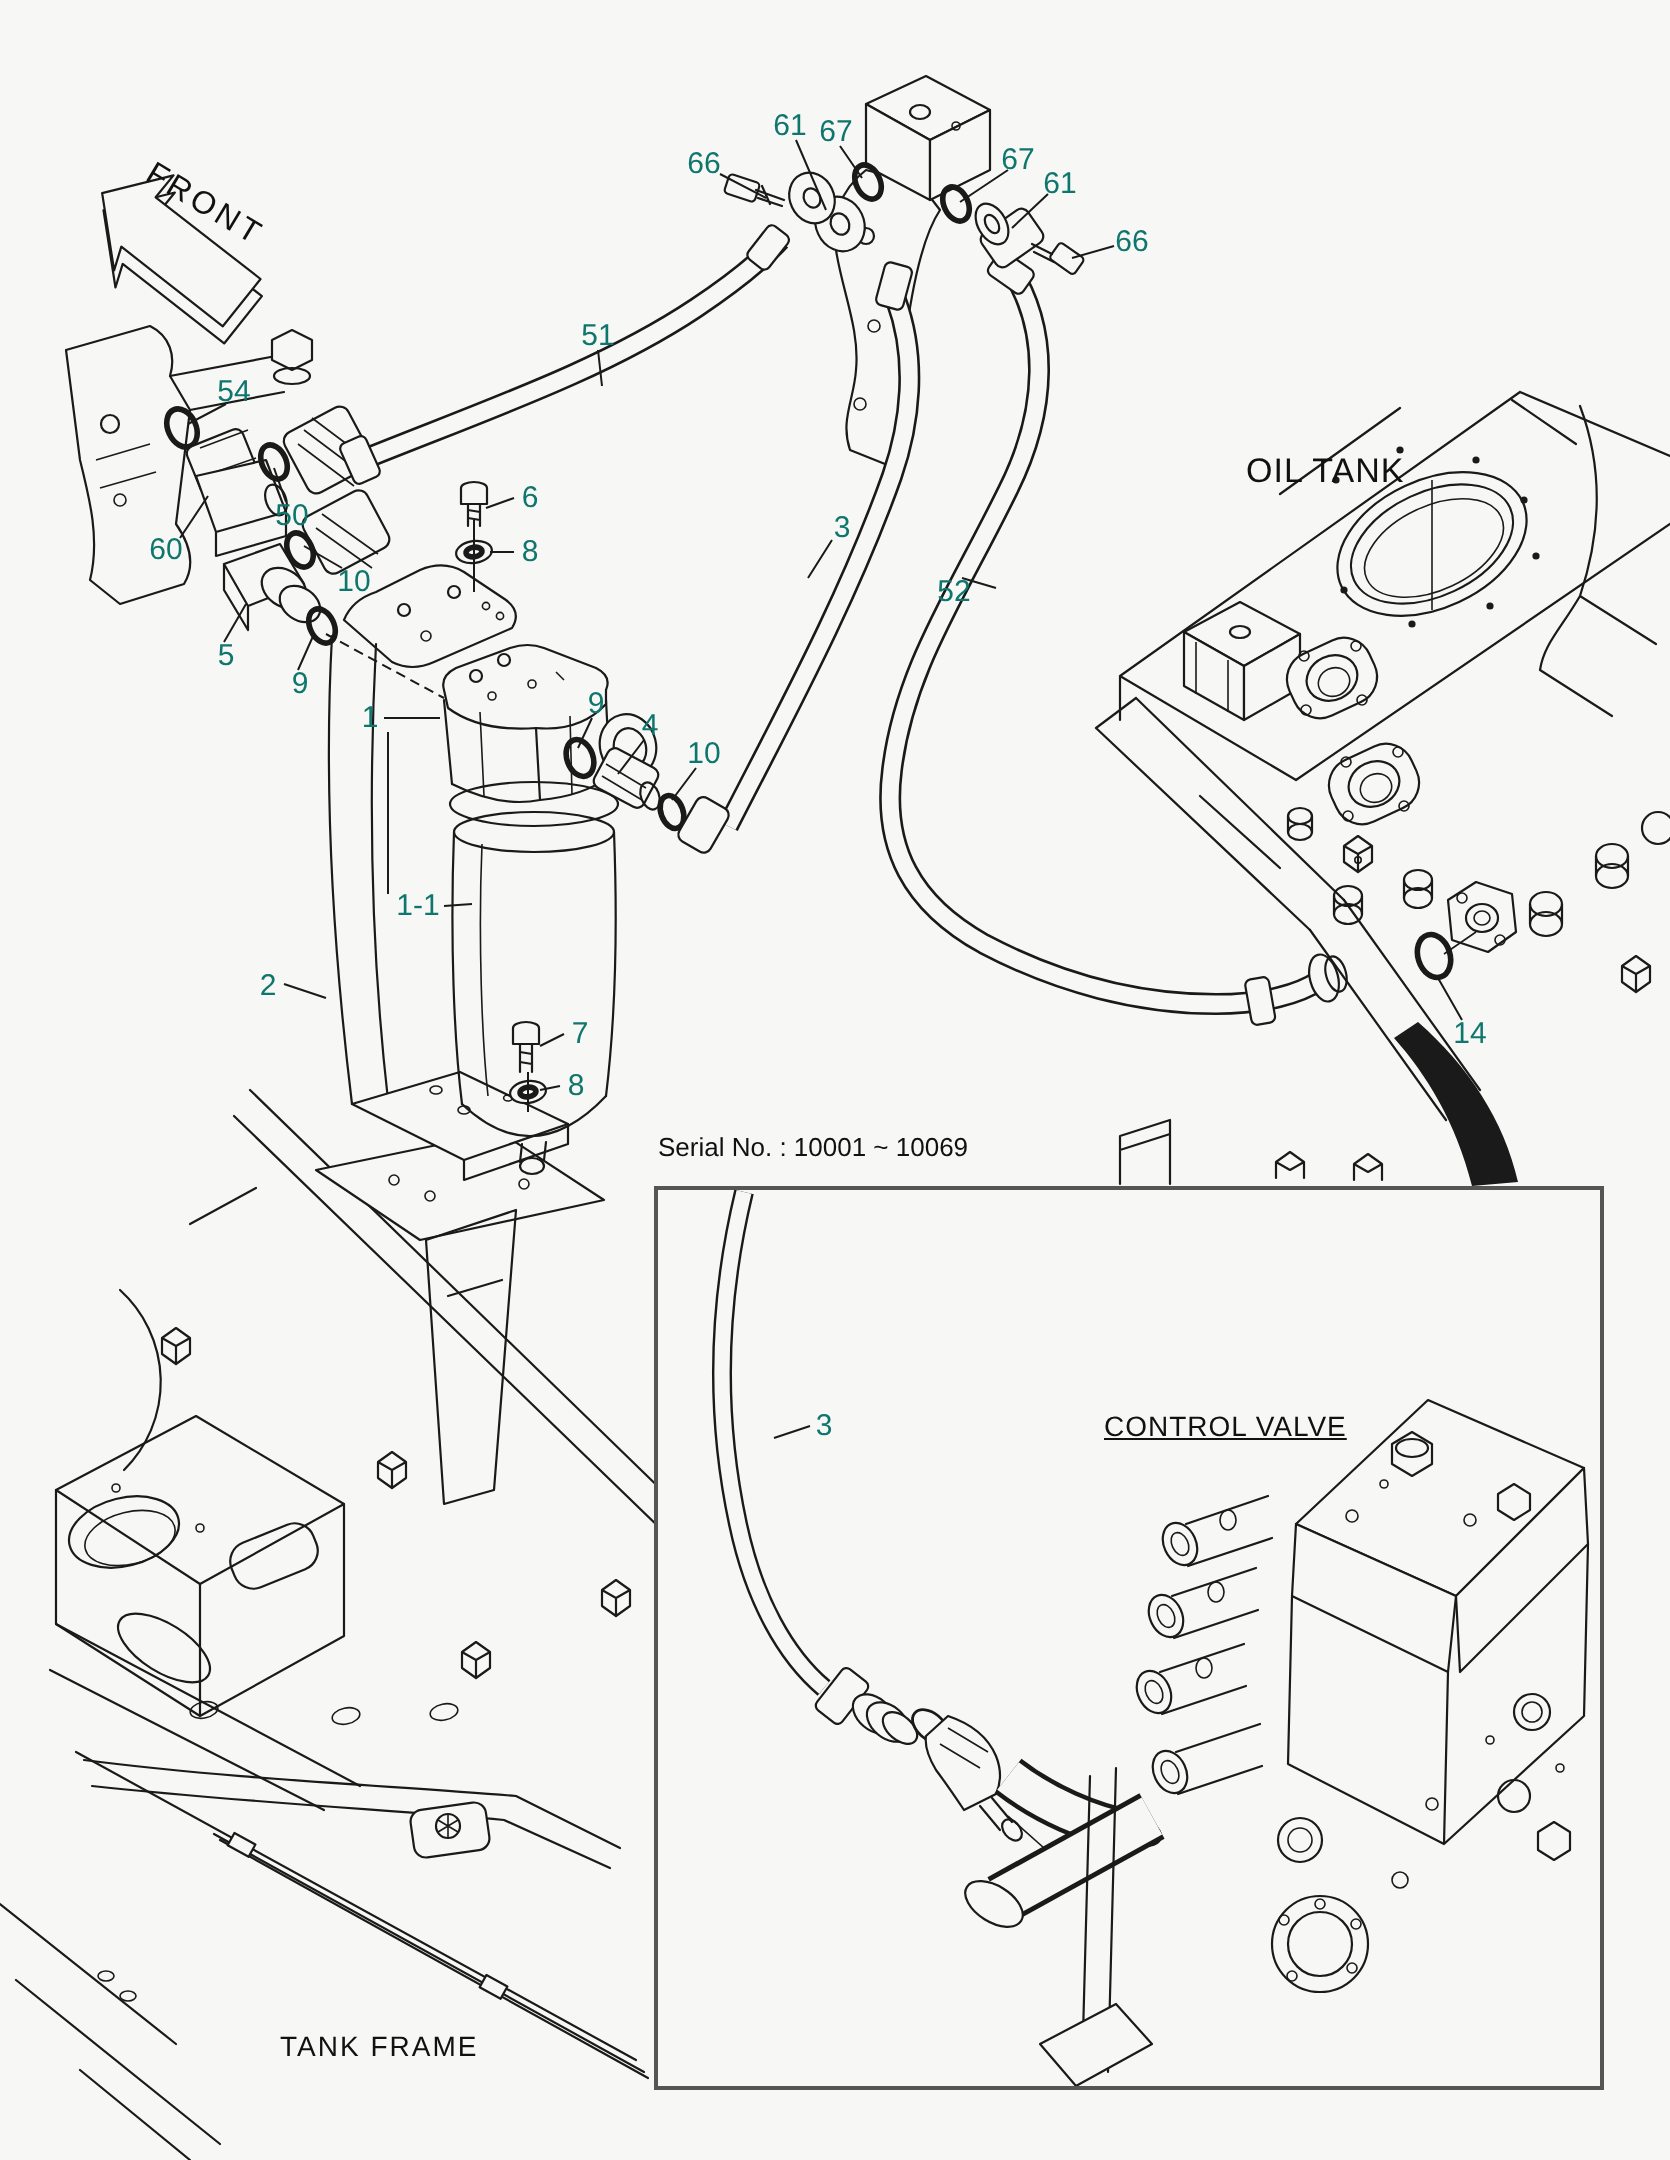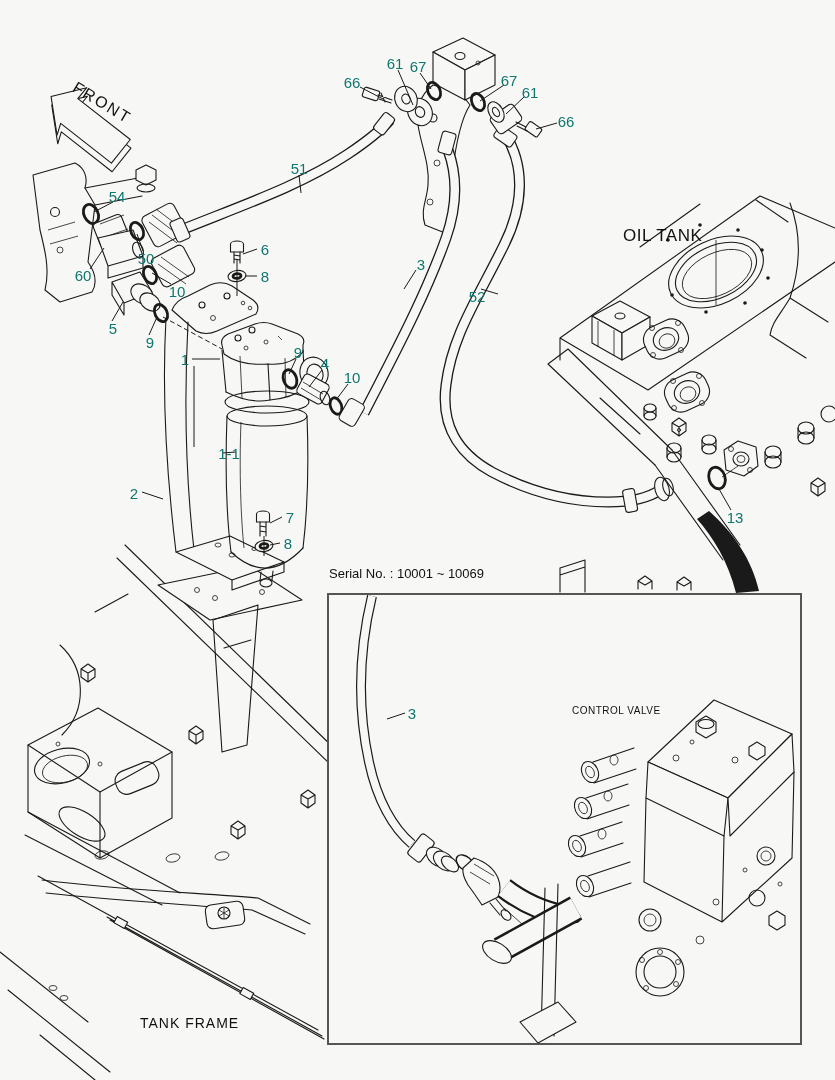--- a/index.html
+++ b/index.html
@@ -6,21 +6,21 @@
   #page{position:relative;width:835px;height:1080px;background:#f7f7f5;overflow:hidden;
         font-family:"Liberation Sans",sans-serif;color:#111;}
   #art{position:absolute;left:0;top:0;}
   .callout{position:absolute;transform:translate(-50%,-50%);font-size:15px;line-height:1;
            color:#0f766e;white-space:nowrap;}
   .lbl{position:absolute;white-space:nowrap;color:#111;}
   .lbl-front{left:102px;top:103px;transform:translate(-50%,-50%) rotate(31deg);
              font-size:16px;letter-spacing:2px;}
   .lbl-oiltank{left:623px;top:226px;font-size:17px;letter-spacing:.5px;}
   .lbl-serial{left:329px;top:566px;font-size:13px;}
-  .lbl-cv{left:572px;top:705px;font-size:10px;letter-spacing:.5px;}
+  .lbl-cv{left:552px;top:705px;font-size:14px;letter-spacing:.5px;text-decoration:underline;}
   .lbl-mf{left:140px;top:1015px;font-size:14px;letter-spacing:1px;}
   
   .ln{fill:none;stroke:#1a1a1a;stroke-width:1.1;stroke-linejoin:round;stroke-linecap:round;}
   .thin{fill:none;stroke:#1a1a1a;stroke-width:.8;}
   .fw{fill:#f7f7f5;stroke:#1a1a1a;stroke-width:1.1;stroke-linejoin:round;}
   .dk{fill:#1a1a1a;stroke:none;}
   .oring{fill:none;stroke:#1a1a1a;stroke-width:2.8;}
   .or2{fill:none;stroke:#1a1a1a;stroke-width:1.4;}
   .hoseO{fill:none;stroke:#1a1a1a;stroke-width:11;}
   .hoseI{fill:none;stroke:#f7f7f5;stroke-width:8.4;}
@@ -457,19 +457,19 @@
   <div class="callout" style="left: 113px; top: 328px;">5</div>
   <div class="callout" style="left: 150px; top: 342px;">9</div>
   <div class="callout" style="left: 265px; top: 249px;">6</div>
   <div class="callout" style="left: 265px; top: 276px;">8</div>
   <div class="callout" style="left: 185px; top: 359px;">1</div>
   <div class="callout" style="left: 298px; top: 352px;">9</div>
   <div class="callout" style="left: 325px; top: 363px;">4</div>
   <div class="callout" style="left: 352px; top: 377px;">10</div>
   <div class="callout" style="left: 421px; top: 264px;">3</div>
   <div class="callout" style="left: 477px; top: 296px;">52</div>
-  <div class="callout" style="left: 209px; top: 453px; margin-left: 20px;">1-1</div>
+  <div class="callout" style="left: 209px; top: 453px;">1-1</div>
   <div class="callout" style="left: 134px; top: 493px;">2</div>
   <div class="callout" style="left: 290px; top: 517px;">7</div>
   <div class="callout" style="left: 288px; top: 543px;">8</div>
-  <div class="callout" style="left: 735px; top: 517px;">13</div>
+  <div class="callout" style="left: 735px; top: 517px;">14</div>
   <div class="callout" style="left: 412px; top: 713px;">3</div>
 </div>
 
 </body></html>

